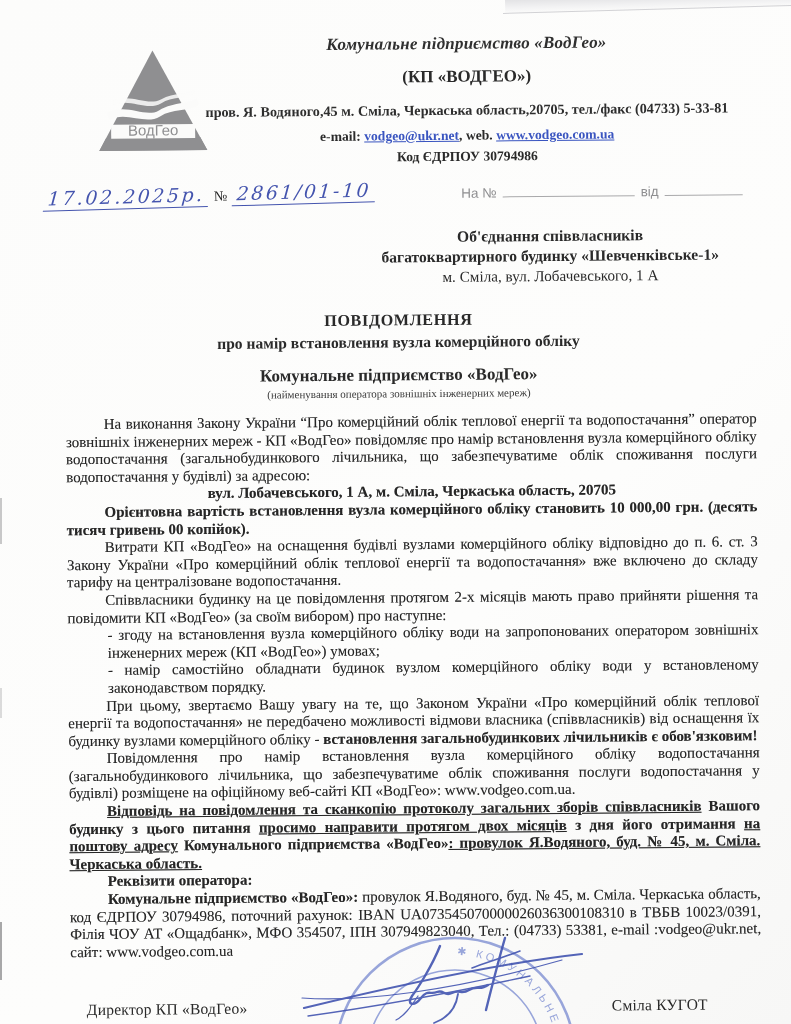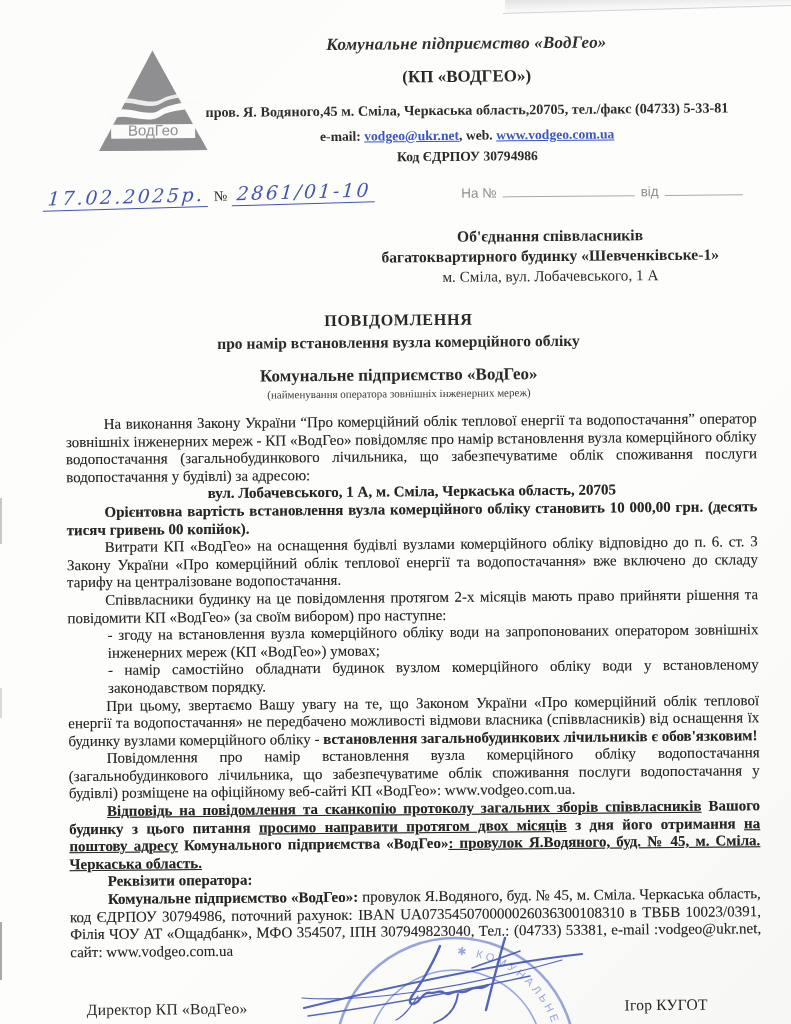--- a/index.html
+++ b/index.html
@@ -145,21 +145,21 @@
       <p class="bullet">-   намір самостійно обладнати будинок вузлом комерційного обліку води у встановленому законодавством порядку.</p>
       <p class="ind"><span>При цьому, звертаємо Вашу увагу на те, що Законом України «Про комерційний облік теплової енергії та водопостачання» не передбачено можливості відмови власника (співвласників) від оснащення їх будинку вузлами комерційного обліку - </span><span class="bold">встановлення загальнобудинкових лічильників є обов'язковим!</span></p>
       <p class="ind">Повідомлення про намір встановлення вузла комерційного обліку водопостачання (загальнобудинкового  лічильника, що забезпечуватиме облік споживання послуги водопостачання у будівлі) розміщене на офіційному веб-сайті КП «ВодГео»: www.vodgeo.com.ua.</p>
       <p class="ind bold"><span class="ul">Відповідь на повідомлення та сканкопію протоколу загальних зборів співвласників</span><span> Вашого будинку з цього питання </span><span class="ul">просимо направити протягом двох місяців</span><span> з дня його отримання </span><span class="ul">на поштову адресу</span><span> Комунального підприємства «ВодГео»</span><span class="ul">: провулок Я.Водяного, буд. № 45, м. Сміла. Черкаська область.</span></p>
       <p class="ind bold">Реквізити оператора:</p>
       <p class="ind"><span class="bold">Комунальне підприємство «ВодГео»:</span><span> провулок Я.Водяного, буд. № 45, м. Сміла. Черкаська область, код ЄДРПОУ 30794986, поточний рахунок: IBAN UA073545070000026036300108310 в ТВБВ 10023/0391,  Філія ЧОУ АТ «Ощадбанк», МФО 354507, ІПН 307949823040, Тел.: (04733) 53381, e-mail :vodgeo@ukr.net, сайт: www.vodgeo.com.ua</span></p>
     </div>
 
     <div class="sig-row">
       <div class="lbl">Директор КП «ВодГео»</div>
-      <div class="lbl">Ігор  КУГОТ</div>
+      <div class="lbl">Сміла  КУГОТ</div>
     </div>
   </div>
 
   <div class="stamp-wrap">
     <svg viewBox="0 0 254 254" width="254" height="254" opacity="0.78">
       <circle cx="127" cy="130" r="120" fill="none" stroke="#7d8ed2" stroke-width="2.6"></circle>
       <circle cx="127" cy="130" r="88" fill="none" stroke="#7d8ed2" stroke-width="1.6"></circle>
       <defs>
         <path id="ringPath" d="M127,27 a103,103 0 1,1 -0.01,0"></path>
       </defs>

